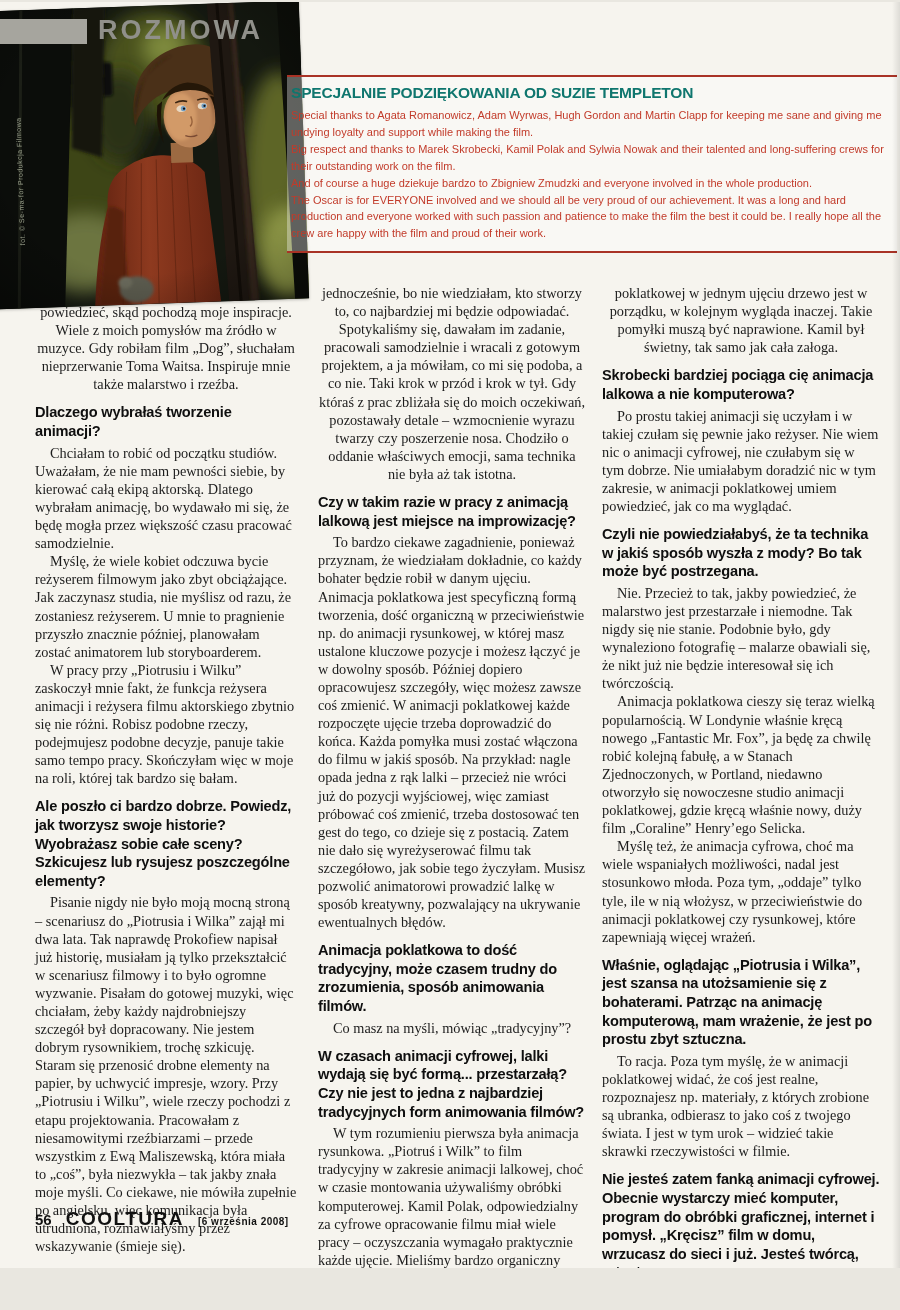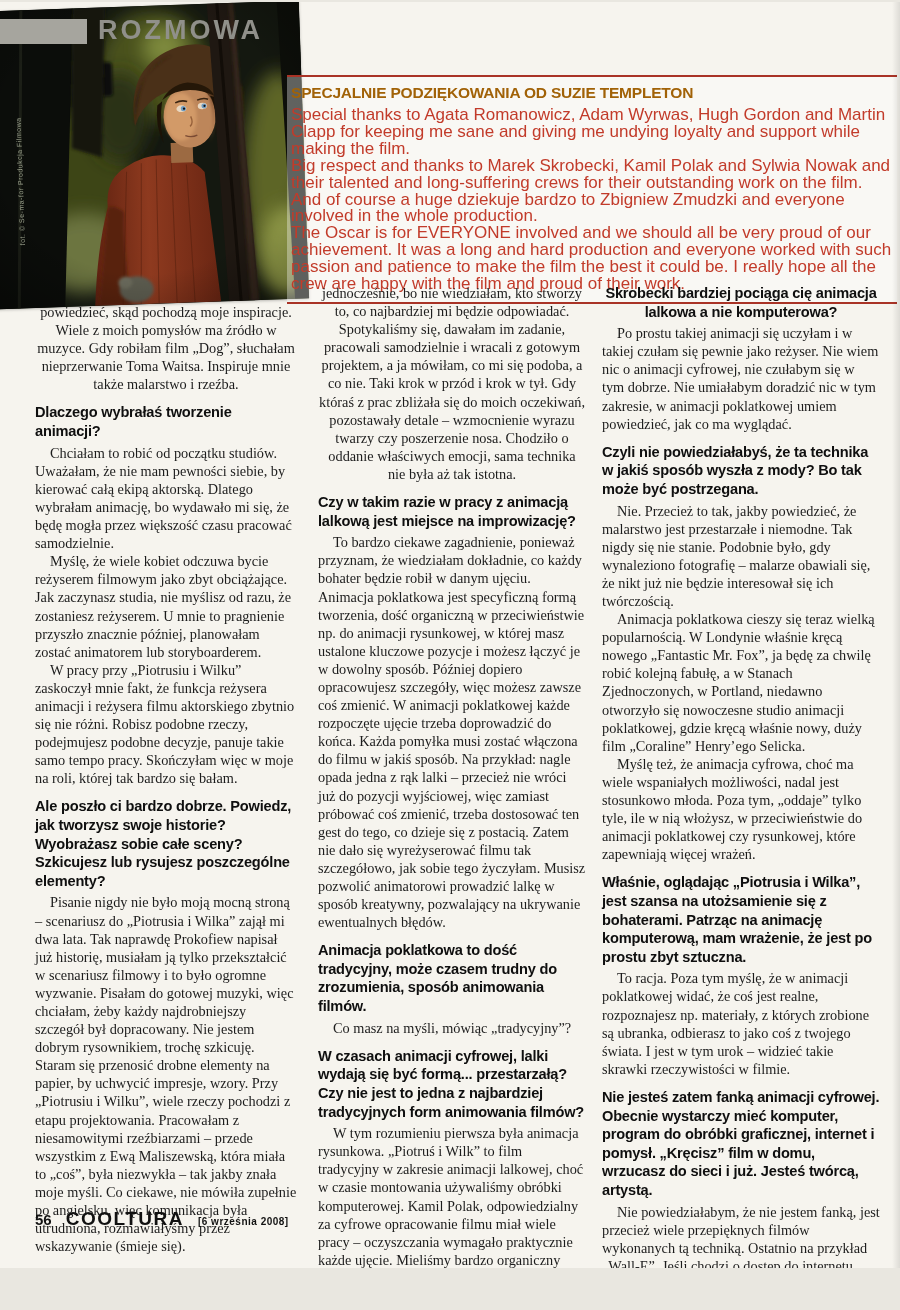--- a/index.html
+++ b/index.html
@@ -33,24 +33,24 @@
   }
   
   .thanks-box{
     position:absolute;left:287px;top:73px;width:610px;
     border-top:2px solid #a93326;border-bottom:2px solid #a93326;
     padding:7px 4px 9px 4px;box-sizing:border-box;
     font-family:"Liberation Sans",sans-serif;
     background:rgba(255,255,255,.35);
   }
   .thanks-title{
-    font-weight:bold;font-size:15.5px;color:#a16207;margin:0 0 5px 0;letter-spacing:-.2px;
+    font-weight:bold;font-size:15.5px;color:#0f766e;margin:0 0 5px 0;letter-spacing:-.2px;
   }
   .thanks-para{
-    font-size:17px;line-height:16.9px;color:#c23b2a;margin:0;
+    font-size:11px;line-height:16.9px;color:#c23b2a;margin:0;
   }
   
   .col{position:absolute;color:#1c1c1c;}
   .col-1{left:35px;top:301px;width:262px;}
   .col-2{left:318px;top:282px;width:268px;}
   .col-3{left:602px;top:282px;width:278px;}
   .col .p{
     font-family:"Liberation Serif",serif;font-size:14.3px;line-height:18.1px;margin:0;
   }
   .col .ind{text-indent:15px;}
@@ -193,20 +193,21 @@
   <div class="col col-2">
       <div class="p">jednocześnie, bo nie wiedziałam, kto stworzy to, co najbardziej mi będzie odpowiadać. Spotykaliśmy się, dawałam im zadanie, pracowali samodzielnie i wracali z gotowym projektem, a ja mówiłam, co mi się podoba, a co nie. Taki krok w przód i krok w tył. Gdy któraś z prac zbliżała się do moich oczekiwań, pozostawały detale – wzmocnienie wyrazu twarzy czy poszerzenie nosa. Chodziło o oddanie właściwych emocji, sama technika nie była aż tak istotna.</div>
       <div class="q">Czy w takim razie w pracy z animacją lalkową jest miejsce na improwizację?</div>
       <div class="p ind">To bardzo ciekawe zagadnienie, ponieważ przyznam, że wiedziałam dokładnie, co każdy bohater będzie robił w danym ujęciu. Animacja poklatkowa jest specyficzną formą tworzenia, dość organiczną w przeciwieństwie np. do animacji rysunkowej, w której masz ustalone kluczowe pozycje i możesz łączyć je w dowolny sposób. Później dopiero opracowujesz szczegóły, więc możesz zawsze coś zmienić. W animacji poklatkowej każde rozpoczęte ujęcie trzeba doprowadzić do końca. Każda pomyłka musi zostać włączona do filmu w jakiś sposób. Na przykład: nagle opada jedna z rąk lalki – przecież nie wróci już do pozycji wyjściowej, więc zamiast próbować coś zmienić, trzeba dostosować ten gest do tego, co dzieje się z postacią. Zatem nie dało się wyreżyserować filmu tak szczegółowo, jak sobie tego życzyłam. Musisz pozwolić animatorowi prowadzić lalkę w sposób kreatywny, pozwalający na ukrywanie ewentualnych błędów.</div>
       <div class="q">Animacja poklatkowa to dość tradycyjny, może czasem trudny do zrozumienia, sposób animowania filmów.</div>
       <div class="p ind">Co masz na myśli, mówiąc „tradycyjny”?</div>
       <div class="q">W czasach animacji cyfrowej, lalki wydają się być formą... przestarzałą? Czy nie jest to jedna z najbardziej tradycyjnych form animowania filmów?</div>
       <div class="p ind">W tym rozumieniu pierwsza była animacja rysunkowa. „Piotruś i Wilk” to film tradycyjny w zakresie animacji lalkowej, choć w czasie montowania używaliśmy obróbki komputerowej. Kamil Polak, odpowiedzialny za cyfrowe opracowanie filmu miał wiele pracy – oczyszczania wymagało praktycznie każde ujęcie. Mieliśmy bardzo organiczny plan scenograficzny, czasem na przykład gałąź drzewa opadała i trzeba było to usuwać. W filmie aktorskim, jest sobie drzewo, upada gałąź i nic się nie dzieje, a w animacji</div>
     </div>
   <div class="col col-3">
+      <div class="p">poklatkowej w jednym ujęciu drzewo jest w porządku, w kolejnym wygląda inaczej. Takie pomyłki muszą być naprawione. Kamil był świetny, tak samo jak cała załoga.</div>
       <div class="q">Skrobecki bardziej pociąga cię animacja lalkowa a nie komputerowa?</div>
       <div class="p ind">Po prostu takiej animacji się uczyłam i w takiej czułam się pewnie jako reżyser. Nie wiem nic o animacji cyfrowej, nie czułabym się w tym dobrze. Nie umiałabym doradzić nic w tym zakresie, w animacji poklatkowej umiem powiedzieć, jak co ma wyglądać.</div>
       <div class="q">Czyli nie powiedziałabyś, że ta technika w jakiś sposób wyszła z mody? Bo tak może być postrzegana.</div>
       <div class="p ind">Nie. Przecież to tak, jakby powiedzieć, że malarstwo jest przestarzałe i niemodne. Tak nigdy się nie stanie. Podobnie było, gdy wynaleziono fotografię – malarze obawiali się, że nikt już nie będzie interesował się ich twórczością.</div>
       <div class="p ind">Animacja poklatkowa cieszy się teraz wielką popularnością. W Londynie właśnie kręcą nowego „Fantastic Mr. Fox”, ja będę za chwilę robić kolejną fabułę, a w Stanach Zjednoczonych, w Portland, niedawno otworzyło się nowoczesne studio animacji poklatkowej, gdzie kręcą właśnie nowy, duży film „Coraline” Henry’ego Selicka.</div>
       <div class="p ind">Myślę też, że animacja cyfrowa, choć ma wiele wspaniałych możliwości, nadal jest stosunkowo młoda. Poza tym, „oddaje” tylko tyle, ile w nią włożysz, w przeciwieństwie do animacji poklatkowej czy rysunkowej, które zapewniają więcej wrażeń.</div>
       <div class="q">Właśnie, oglądając „Piotrusia i Wilka”, jest szansa na utożsamienie się z bohaterami. Patrząc na animację komputerową, mam wrażenie, że jest po prostu zbyt sztuczna.</div>
       <div class="p ind">To racja. Poza tym myślę, że w animacji poklatkowej widać, że coś jest realne, rozpoznajesz np. materiały, z których zrobione są ubranka, odbierasz to jako coś z twojego świata. I jest w tym urok – widzieć takie skrawki rzeczywistości w filmie.</div>
       <div class="q">Nie jesteś zatem fanką animacji cyfrowej. Obecnie wystarczy mieć komputer, program do obróbki graficznej, internet i pomysł. „Kręcisz” film w domu, wrzucasz do sieci i już. Jesteś twórcą, artystą.</div>
       <div class="p ind">Nie powiedziałabym, że nie jestem fanką, jest przecież wiele przepięknych filmów wykonanych tą techniką. Ostatnio na przykład „Wall-E”. Jeśli chodzi o dostęp do internetu,</div>

